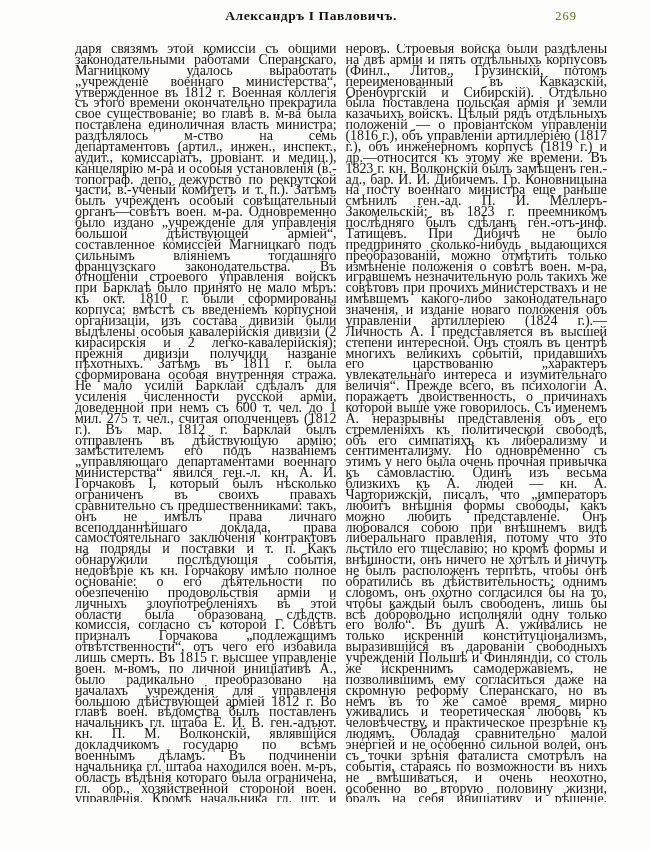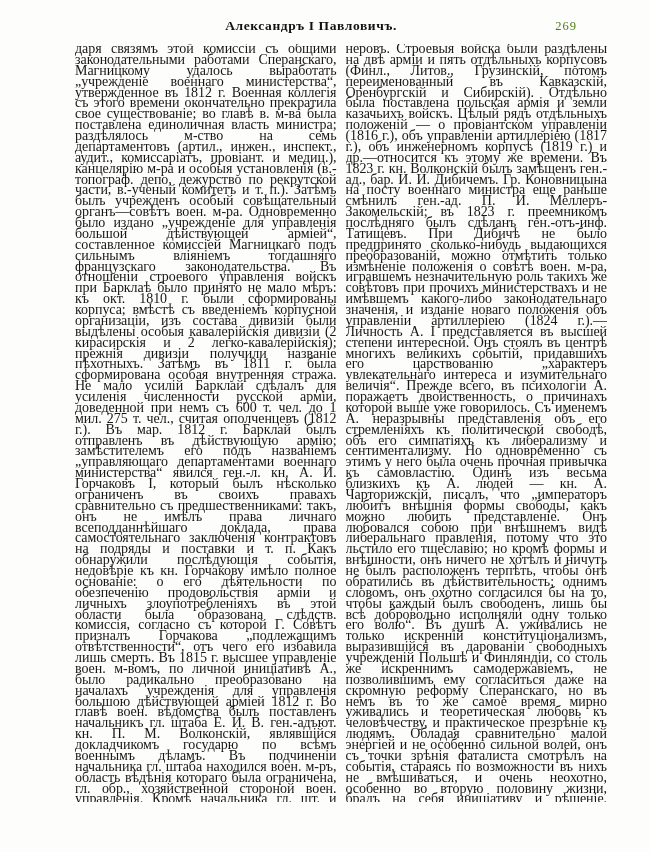--- a/index.html
+++ b/index.html
@@ -13,21 +13,21 @@
     height: 852px;
     margin: 0 auto;
     background: #fdfdfb;
     color: #161412;
     font-family: "Liberation Serif", "DejaVu Serif", serif;
     overflow: hidden;
     box-sizing: border-box;
   }
   .running-head {
     position: absolute;
-    top: 18px;
+    top: 8px;
     left: 75px;
     right: 43px;
     height: 20px;
   }
   .head-title {
     position: absolute;
     left: 0;
     right: 60px;
     text-align: center;
     font-weight: bold;

